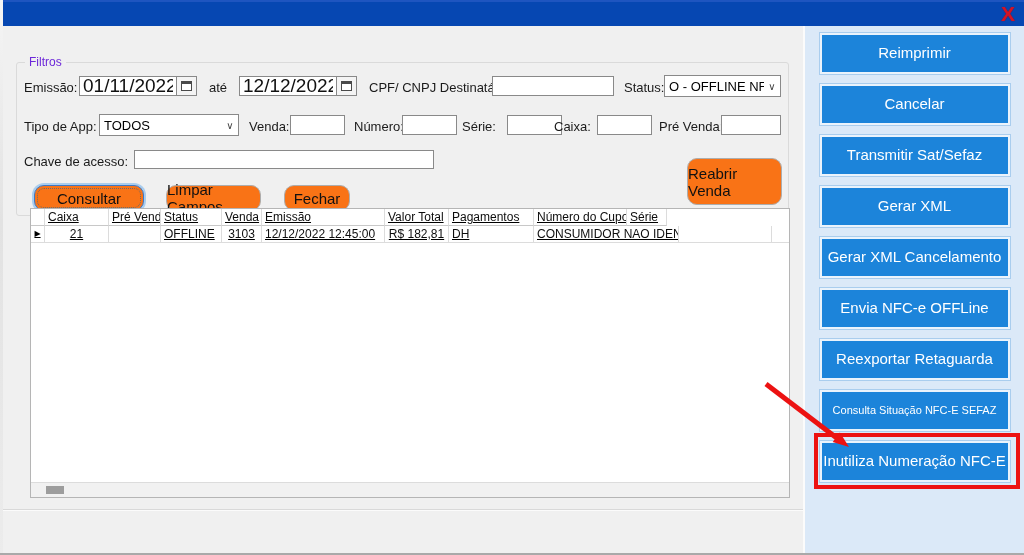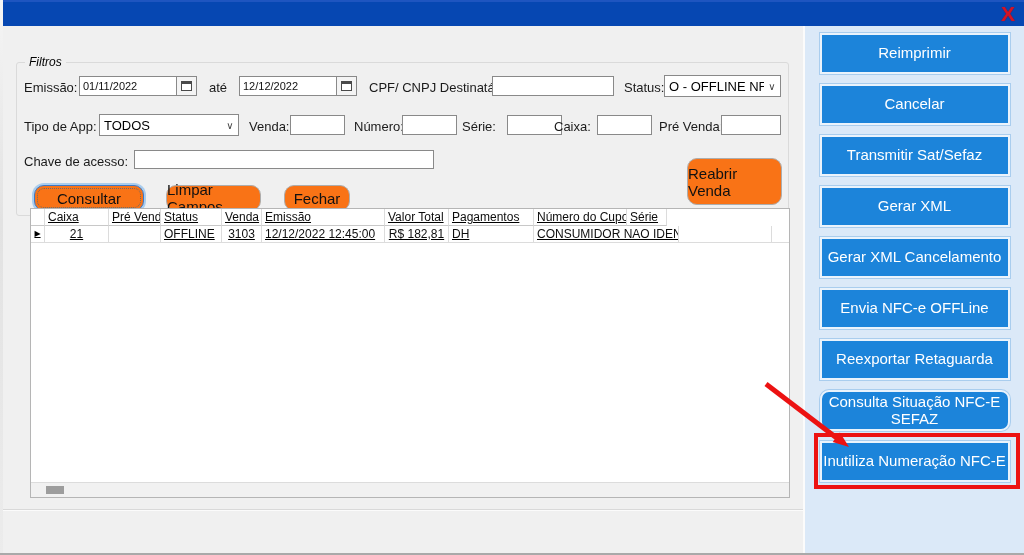--- a/index.html
+++ b/index.html
@@ -20,24 +20,24 @@
   
   .content { left:3px; top:26px; width:800px; height:527px; background:#f0f0f0; }
   .bottom-line { left:3px; top:509px; width:800px; height:2px;
     border-top:1px solid #d9d9d9; border-bottom:1px solid #fbfbfb; }
   .window-bottom { left:0; top:553px; width:1024px; height:2px; background:#a9a9a9; }
 
   
   .groupbox { position:absolute; left:13px; top:36px; width:773px; height:154px;
     border:1px solid #dadada; border-radius:3px; }
   .groupbox-label { position:absolute; left:8px; top:-8px; background:#f0f0f0;
-    padding:0 4px; font-size:12px; color:#000000;font-style:italic; }
+    padding:0 4px; font-size:12px; color:#6d28d9; }
   .flabel { position:absolute; font-size:13px; color:#1a1a1a; white-space:nowrap; }
   .tinput { position:absolute; border:1px solid #898989; background:#fff;
-    font-family:"Liberation Sans", sans-serif; font-size:11px; padding:0 3px;
+    font-family:"Liberation Sans", sans-serif; font-size:19px; padding:0 3px;
     height:20px; color:#111; }
   .calbtn { position:absolute; width:20px; height:20px; background:#f4f4f4;
     border:1px solid #898989; border-left:none; display:flex; align-items:center;
     justify-content:center; cursor:pointer; }
   .cal-glyph { width:11px; height:10px; border:1px solid #4a4a4a;
     border-top:3px solid #4a4a4a; background:
     linear-gradient(#fff,#fff); }
   .combo { position:absolute; border:1px solid #898989; background:#fff; height:22px;
     font-size:13px; display:flex; align-items:center; padding-left:4px;
     cursor:pointer; }
@@ -66,21 +66,21 @@
     background:#9d9d9d; cursor:pointer; }
 
   
   .sidebar { left:803px; top:26px; width:221px; height:527px; background:#dbe9f8;
     border-left:2px solid #fbfbfb; display:flex; flex-direction:column;
     align-items:center; padding-top:7px; gap:10px; }
   .sbtn { width:190px; height:41px; flex:none; background:#1c84da;
     border:2px solid #eaf3fc; box-shadow:0 0 0 1px #a9cdee; color:#fff;
     font-size:15px; display:flex; align-items:center; justify-content:center;
     cursor:pointer; text-align:center; line-height:1.1; }
-  .sbtn.small { font-size:15px;border-radius:9px; }
+  .sbtn.small { font-size:11px; }
 
   
   .hl-rect { left:814px; top:433px; width:206px; height:56px;
     border:4px solid #ec1212; z-index:50; pointer-events:none; }
   .arrow-svg { left:752px; top:372px; width:110px; height:85px; z-index:51;
     pointer-events:none; }
 </style>
 </head>
 <body>
 

